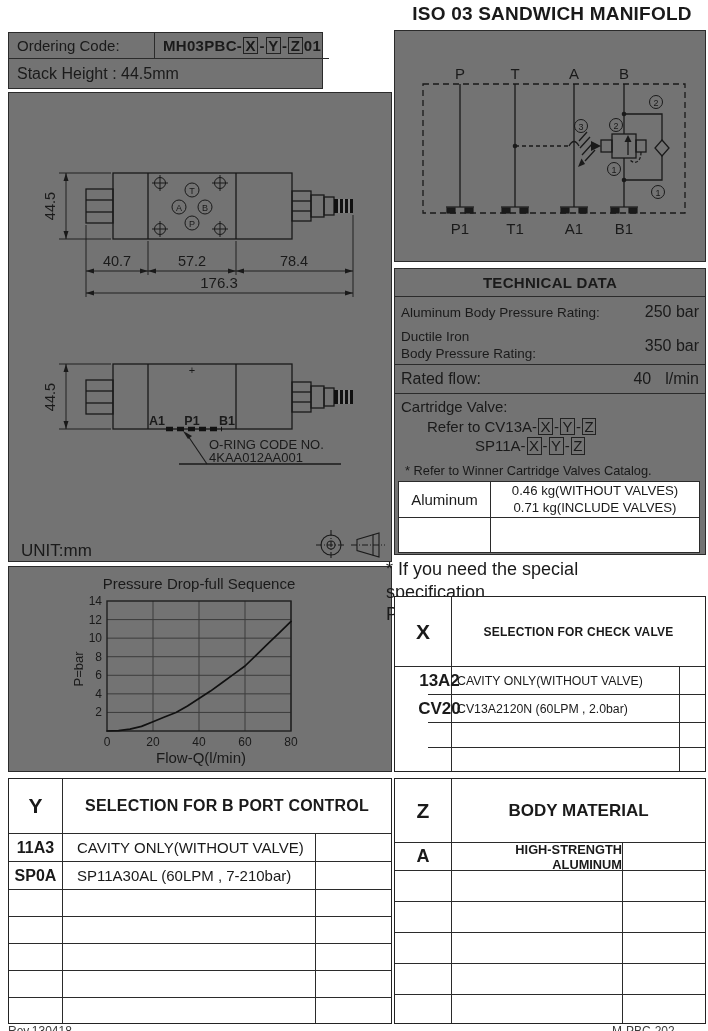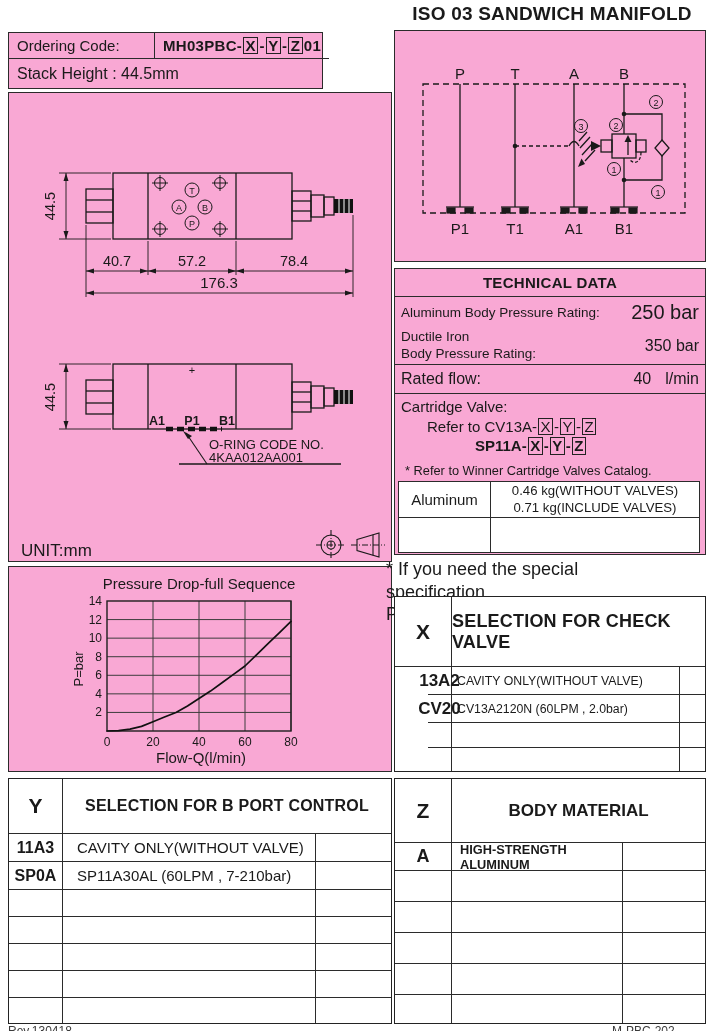--- a/index.html
+++ b/index.html
@@ -2,79 +2,79 @@
 <html><head>
 <meta charset="utf-8">
 <style>
   html,body{margin:0;padding:0;}
   body{
     width:708px;height:1031px;position:relative;overflow:hidden;
     background:#ffffff;color:#1a1a1a;
     font-family:"Liberation Sans", sans-serif;
   }
   .abs{position:absolute;}
-  .box{border:1.5px solid #2b2b2b;background:#f9a8d4;box-sizing:border-box;}
+  .box{border:1.5px solid #2b2b2b;background:#737373;box-sizing:border-box;}
   
   #doc-title{left:398px;top:3px;width:308px;text-align:center;font-size:19px;font-weight:bold;letter-spacing:.2px;}
   
   #ordering{left:8px;top:32px;width:315px;height:57px;display:grid;grid-template-rows:26px 1fr;}
   #ordering .r1{display:grid;grid-template-columns:146px 1fr;border-bottom:1.3px solid #2b2b2b;}
   #ordering .cell{display:flex;align-items:center;padding:0 8px;box-sizing:border-box;}
   #ordering .r1 .cell:first-child{border-right:1.3px solid #2b2b2b;font-size:15px;}
   .code-bold{font-weight:bold;font-size:15px;letter-spacing:.3px;}
   .boxed{display:inline-block;border:1.3px solid #222;padding:0 1.5px;margin:0 1px;line-height:1.05;}
   #stack-height{font-size:16px;}
   
   #drawing-box{left:8px;top:92px;width:384px;height:470px;}
   #chart-box{left:8px;top:566px;width:384px;height:206px;}
   
   #schematic-box{left:394px;top:30px;width:312px;height:232px;}
   #tech-box{left:394px;top:268px;width:312px;height:287px;}
   .tech-row{box-sizing:border-box;padding:2px 6px;display:flex;align-items:center;justify-content:space-between;}
   #tech-title{height:28px;border-bottom:1.3px solid #2b2b2b;justify-content:center;font-weight:bold;font-size:15px;letter-spacing:.3px;text-align:right;}
   #tech-r1{height:30px;font-size:13.5px;}
-  #tech-r1 .val{font-size:20px;}
+  #tech-r1 .val{font-size:16px;}
   #tech-r2{height:38px;border-bottom:1.3px solid #2b2b2b;font-size:13.5px;}
   #tech-r2 .val{font-size:16px;}
   #tech-r3{height:29px;border-bottom:1.3px solid #2b2b2b;font-size:16px;}
   #tech-r3 .val{font-size:16px;display:flex;gap:14px;}
   .lbl2{line-height:1.25;}
   #cartridge{padding:3px 6px;font-size:15px;line-height:1.3;}
   #cartridge .ind1{padding-left:26px;}
-  #cartridge .ind2{padding-left:74px;font-weight:bold;}
+  #cartridge .ind2{padding-left:74px;}
   #cartridge-note{font-size:12.8px;margin-top:7px;padding-left:4px;}
   #weight-table{position:absolute;left:3px;top:212px;width:302px;height:72px;border:1.4px solid #2b2b2b;display:grid;grid-template-columns:92px 1fr;grid-template-rows:36px 1fr;box-sizing:border-box;background:#fff;}
   #weight-table .wcell{border-right:1.2px solid #2b2b2b;border-bottom:1.2px solid #2b2b2b;box-sizing:border-box;display:flex;align-items:center;padding:0 6px;}
   #weight-table .wcell.last-col{border-right:none;}
   #weight-table .wcell.last-row{border-bottom:none;}
   #weight-mat{font-size:15px;justify-content:center;}
   #weight-vals{font-size:13.2px;line-height:1.25;display:flex;flex-direction:column;justify-content:center;align-items:flex-start;}
   #tech-note{left:386px;top:558px;width:300px;font-size:18px;line-height:1.25;}
   
   .sel-table{border:1.6px solid #232323;display:grid;box-sizing:border-box;background:#fff;}
   .sel-cell{border-right:1.2px solid #2b2b2b;border-bottom:1.2px solid #2b2b2b;box-sizing:border-box;display:flex;align-items:center;}
   .sel-cell.hdr{justify-content:center;font-weight:bold;}
   .sel-cell.code{justify-content:center;font-weight:bold;}
   .sel-cell.nb-r{border-right:none;}
   .sel-cell.nb-b{border-bottom:none;}
   #x-table{left:394px;top:596px;width:312px;height:176px;grid-template-columns:57px 228px 1fr;grid-template-rows:70px 28px 28px 25px 1fr;}
   #x-table .hdr-code{font-size:21px;}
-  #x-table .hdr-title{font-size:18px;letter-spacing:.2px;}
+  #x-table .hdr-title{font-size:12px;letter-spacing:.2px;}
   #x-table .code{font-size:17px;margin-left:33px;}
   #x-table .desc{font-size:12.3px;padding-left:5px;}
   #y-table{left:8px;top:778px;width:384px;height:246px;grid-template-columns:54px 253px 1fr;grid-template-rows:55px 28px 28px 27px 27px 27px 27px 1fr;}
   #y-table .hdr-code{font-size:21px;}
   #y-table .hdr-title{font-size:16px;letter-spacing:.2px;}
   #y-table .code{font-size:16px;}
   #y-table .desc{font-size:15px;padding-left:14px;}
   #z-table{left:394px;top:778px;width:312px;height:246px;grid-template-columns:57px 171px 1fr;grid-template-rows:64px 28px 31px 31px 31px 31px 1fr;}
   #z-table .hdr-code{font-size:21px;}
   #z-table .hdr-title{font-size:17px;}
   #z-table .code{font-size:18px;}
-  #z-table .desc{font-size:12.8px;font-weight:bold;padding-left:8px;}
+  #z-table .desc{font-size:12.8px;font-weight:bold;padding-left:8px;text-align:right;}
   
   .footer-txt{font-size:12px;color:#3a3a3a;top:1024px;}
   #footer-left{left:8px;}
   #footer-right{left:612px;}
   
   svg text{fill:#1a1a1a;}
   .tick{font-size:12px;text-anchor:middle;}
   .ytick{text-anchor:end;}
   .grid{stroke:#3c3c3c;stroke-width:1;}
   .plotborder{fill:none;stroke:#1f1f1f;stroke-width:1.4;}

